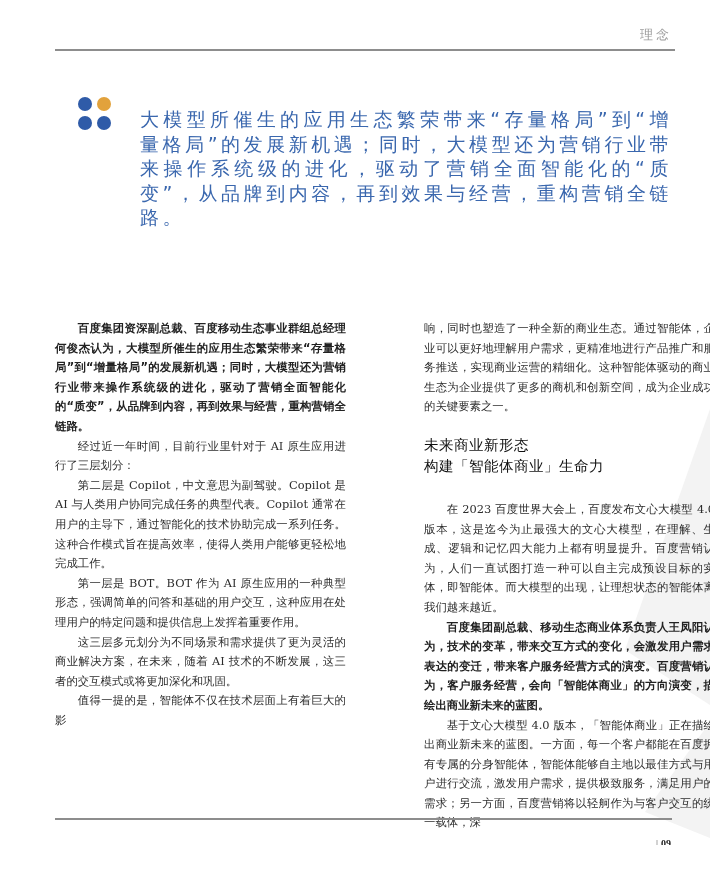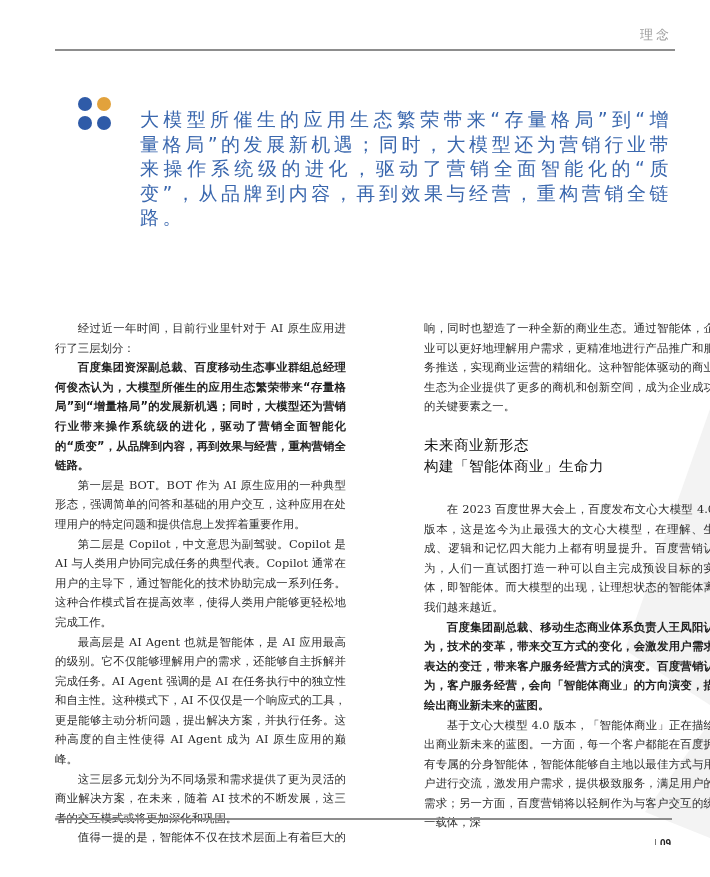--- a/index.html
+++ b/index.html
@@ -30,21 +30,21 @@
   .para{margin:0;font-size:11.4px;line-height:19.6px;color:#2c2c2c;text-align:justify;
         font-family:"DejaVu Serif",serif;}
   .para.indent{text-indent:2em;}
   .para.bold{font-family:"DejaVu Sans",sans-serif;font-weight:bold;color:#222;}
   .section-heading{margin:18px 0 23px 0;font-family:"DejaVu Sans",sans-serif;
         font-weight:normal;font-size:14.5px;line-height:21px;color:#101010;letter-spacing:0.5px;}
 
   
   .bottom-rule{position:absolute;top:818px;left:55px;width:617px;height:2px;background:#8a8a8a;}
   .page-num{position:absolute;top:838px;right:39px;font-size:10px;color:#222;
-        font-family:Liberation Sans, sans-serif;}
+        font-family:Liberation Serif, serif;}
   .page-num .pipe{font-weight:normal;color:#555;margin-right:3px;}
   .page-num .num{font-weight:bold;}
 </style>
 </head>
 <body>
 
 <div class="page">
 
   <svg class="chevron-svg" width="130" height="482" viewBox="0 0 130 482">
     <polygon class="chevron" points="130,14 45,255 130,310"></polygon>
@@ -56,25 +56,24 @@
 
   <div class="quote-icon">
     <span class="dot" style="background: rgb(47, 91, 168);"></span>
     <span class="dot" style="background: rgb(226, 162, 60);"></span>
     <span class="dot" style="background: rgb(47, 91, 168);"></span>
     <span class="dot" style="background: rgb(47, 91, 168);"></span>
   </div>
   <div class="quote-text" style="color: rgb(58, 103, 174); margin-top: 12px;">大模型所催生的应用生态繁荣带来“存量格局”到“增量格局”的发展新机遇；同时，大模型还为营销行业带来操作系统级的进化，驱动了营销全面智能化的“质变”，从品牌到内容，再到效果与经营，重构营销全链路。</div>
 
   <div class="col col-left">
+    <p class="para bold indent">百度集团资深副总裁、百度移动生态事业群组总经理何俊杰认为，大模型所催生的应用生态繁荣带来“存量格局”到“增量格局”的发展新机遇；同时，大模型还为营销行业带来操作系统级的进化，驱动了营销全面智能化的“质变”，从品牌到内容，再到效果与经营，重构营销全链路。</p>
     <p class="para indent">经过近一年时间，目前行业里针对于 AI 原生应用进行了三层划分：</p>
-    <p class="para bold indent">百度集团资深副总裁、百度移动生态事业群组总经理何俊杰认为，大模型所催生的应用生态繁荣带来“存量格局”到“增量格局”的发展新机遇；同时，大模型还为营销行业带来操作系统级的进化，驱动了营销全面智能化的“质变”，从品牌到内容，再到效果与经营，重构营销全链路。</p>
+    <p class="para indent">第二层是 Copilot，中文意思为副驾驶。Copilot 是 AI 与人类用户协同完成任务的典型代表。Copilot 通常在用户的主导下，通过智能化的技术协助完成一系列任务。这种合作模式旨在提高效率，使得人类用户能够更轻松地完成工作。</p>
     <p class="para indent">第一层是 BOT。BOT 作为 AI 原生应用的一种典型形态，强调简单的问答和基础的用户交互，这种应用在处理用户的特定问题和提供信息上发挥着重要作用。</p>
-    <p class="para indent">第二层是 Copilot，中文意思为副驾驶。Copilot 是 AI 与人类用户协同完成任务的典型代表。Copilot 通常在用户的主导下，通过智能化的技术协助完成一系列任务。这种合作模式旨在提高效率，使得人类用户能够更轻松地完成工作。</p>
-    <p class="para indent">最高层是 AI Agent 也就是智能体，是 AI 应用最高的级别。它不仅能够理解用户的需求，还能够自主拆解并完成任务。AI Agent 强调的是 AI 在任务执行中的独立性和自主性。这种模式下，AI 不仅仅是一个响应式的工具，更是能够主动分析问题，提出解决方案，并执行任务。这种高度的自主性使得 AI Agent 成为 AI 原生应用的巅峰。</p>
     <p class="para indent">这三层多元划分为不同场景和需求提供了更为灵活的商业解决方案，在未来，随着 AI 技术的不断发展，这三者的交互模式或将更加深化和巩固。</p>
     <p class="para indent">值得一提的是，智能体不仅在技术层面上有着巨大的影</p>
   </div>
 
   <div class="col col-right">
     <p class="para">响，同时也塑造了一种全新的商业生态。通过智能体，企业可以更好地理解用户需求，更精准地进行产品推广和服务推送，实现商业运营的精细化。这种智能体驱动的商业生态为企业提供了更多的商机和创新空间，成为企业成功的关键要素之一。</p>
     <div class="section-heading">
       <div>未来商业新形态</div>
       <div>构建「智能体商业」生命力</div>
     </div>

